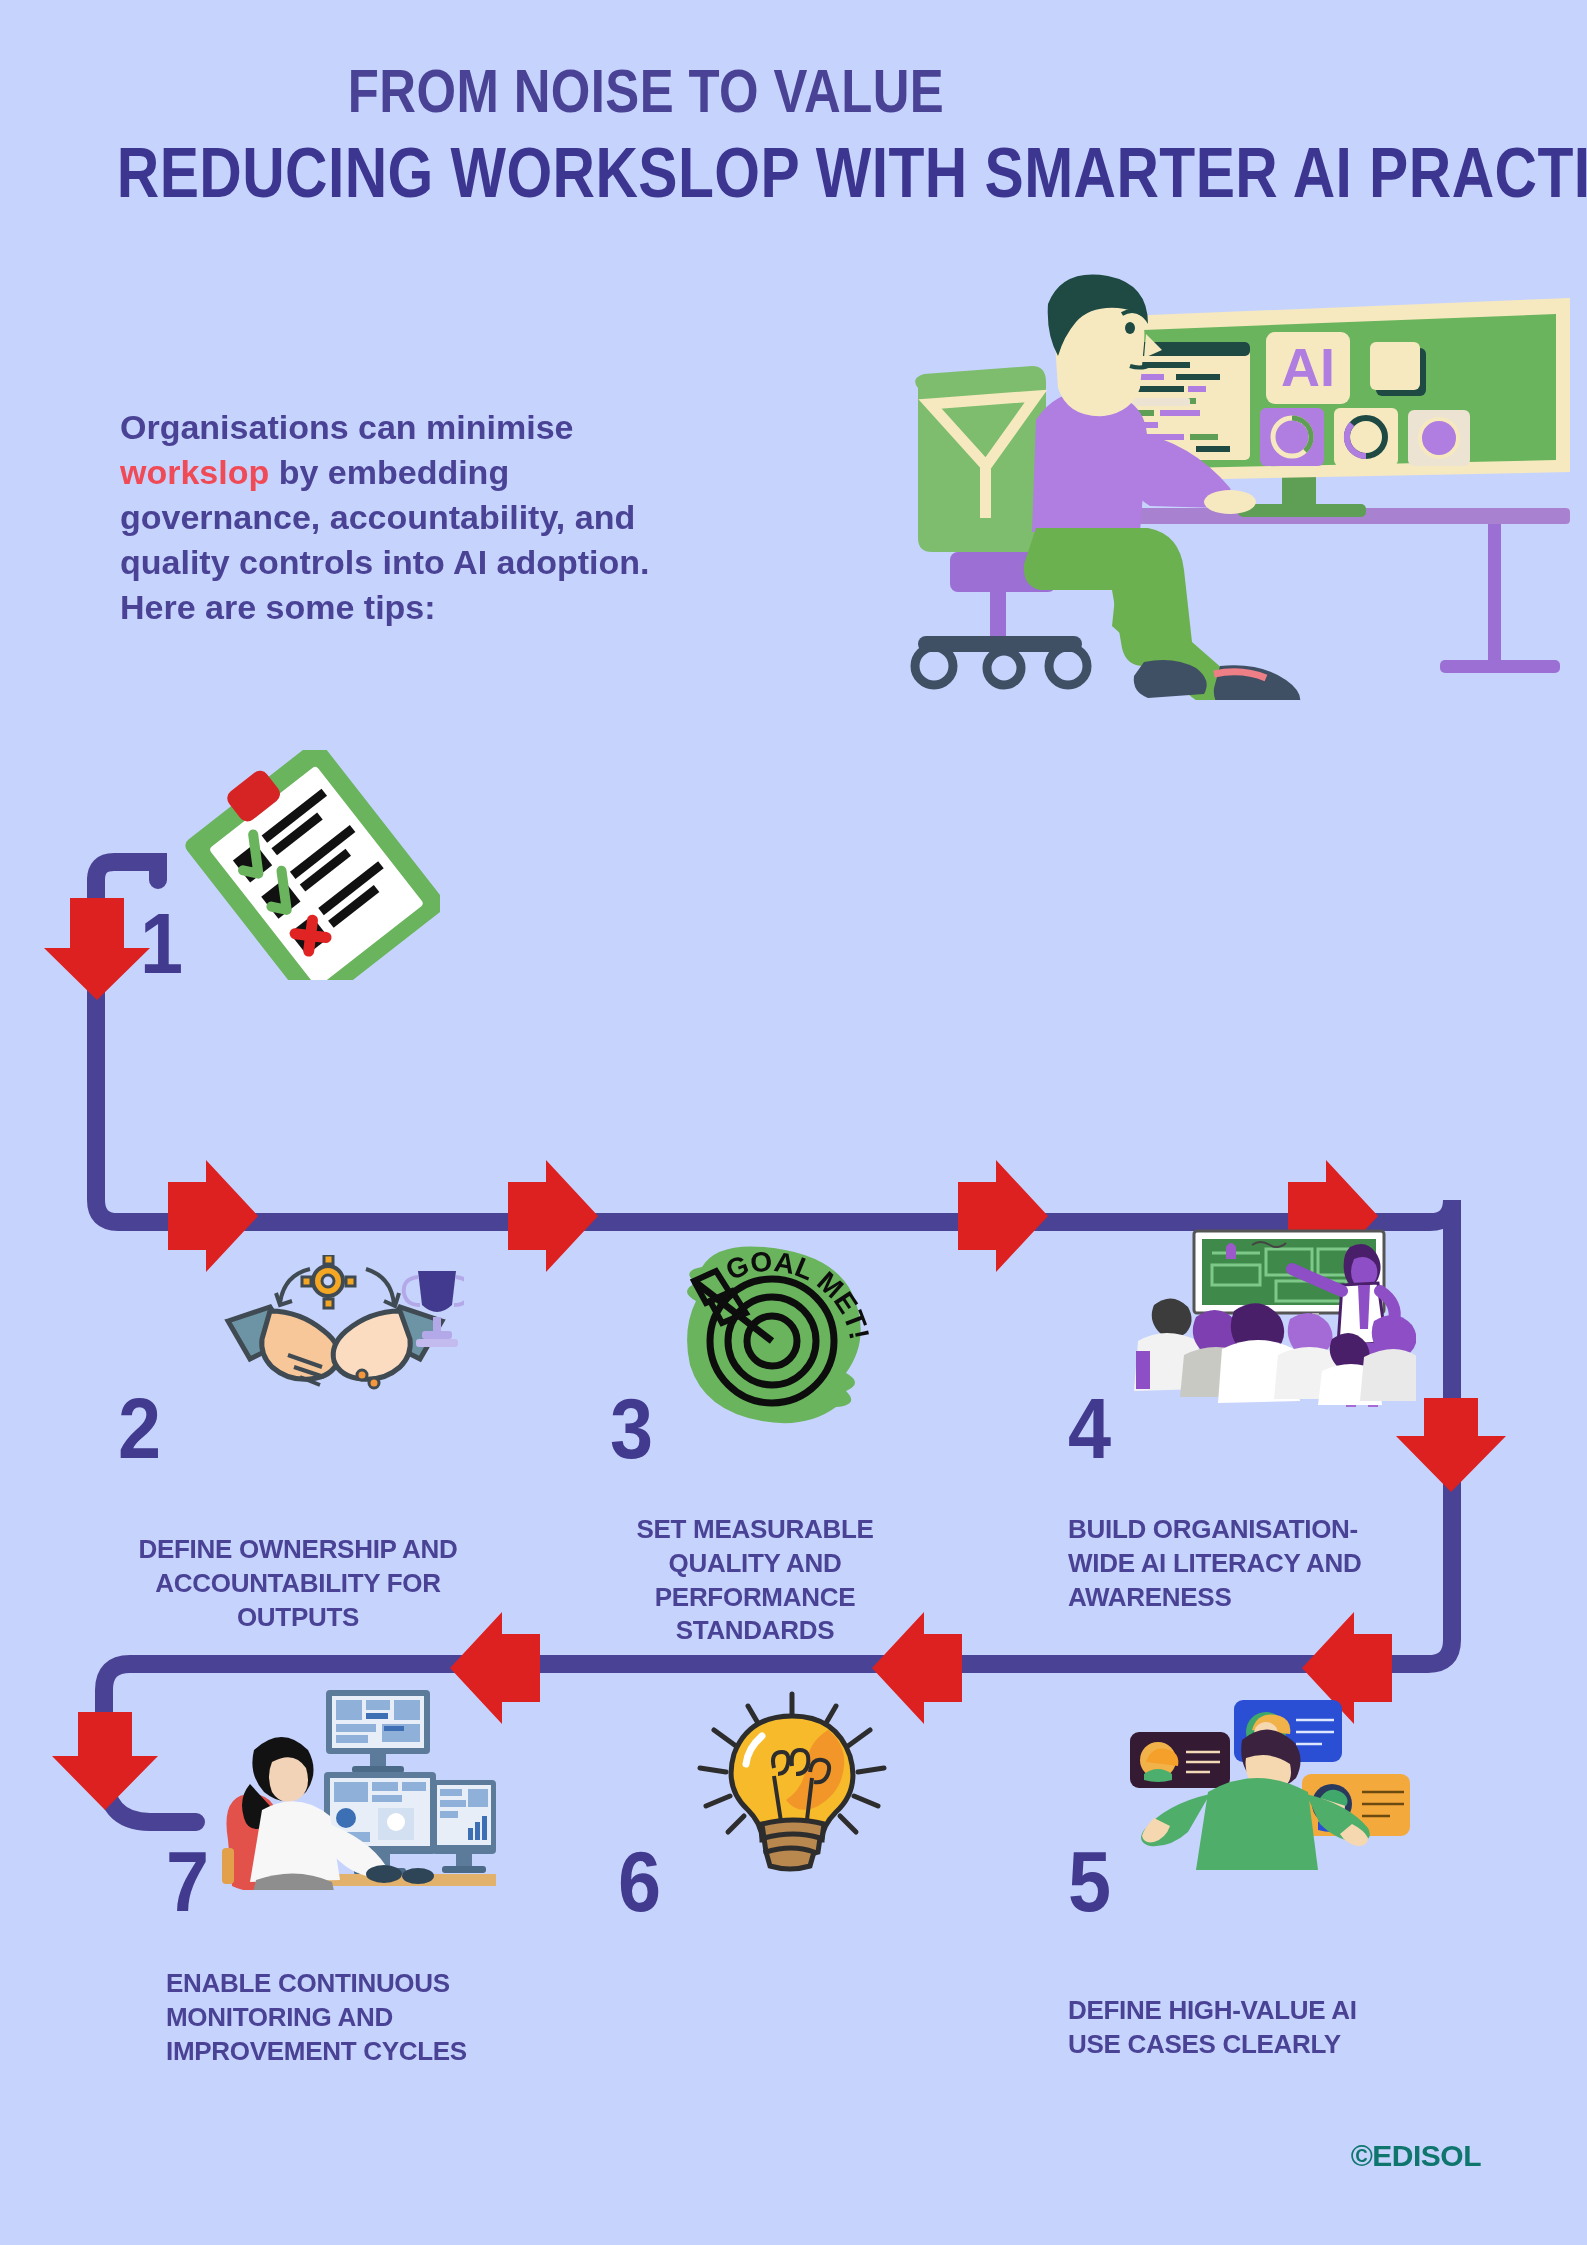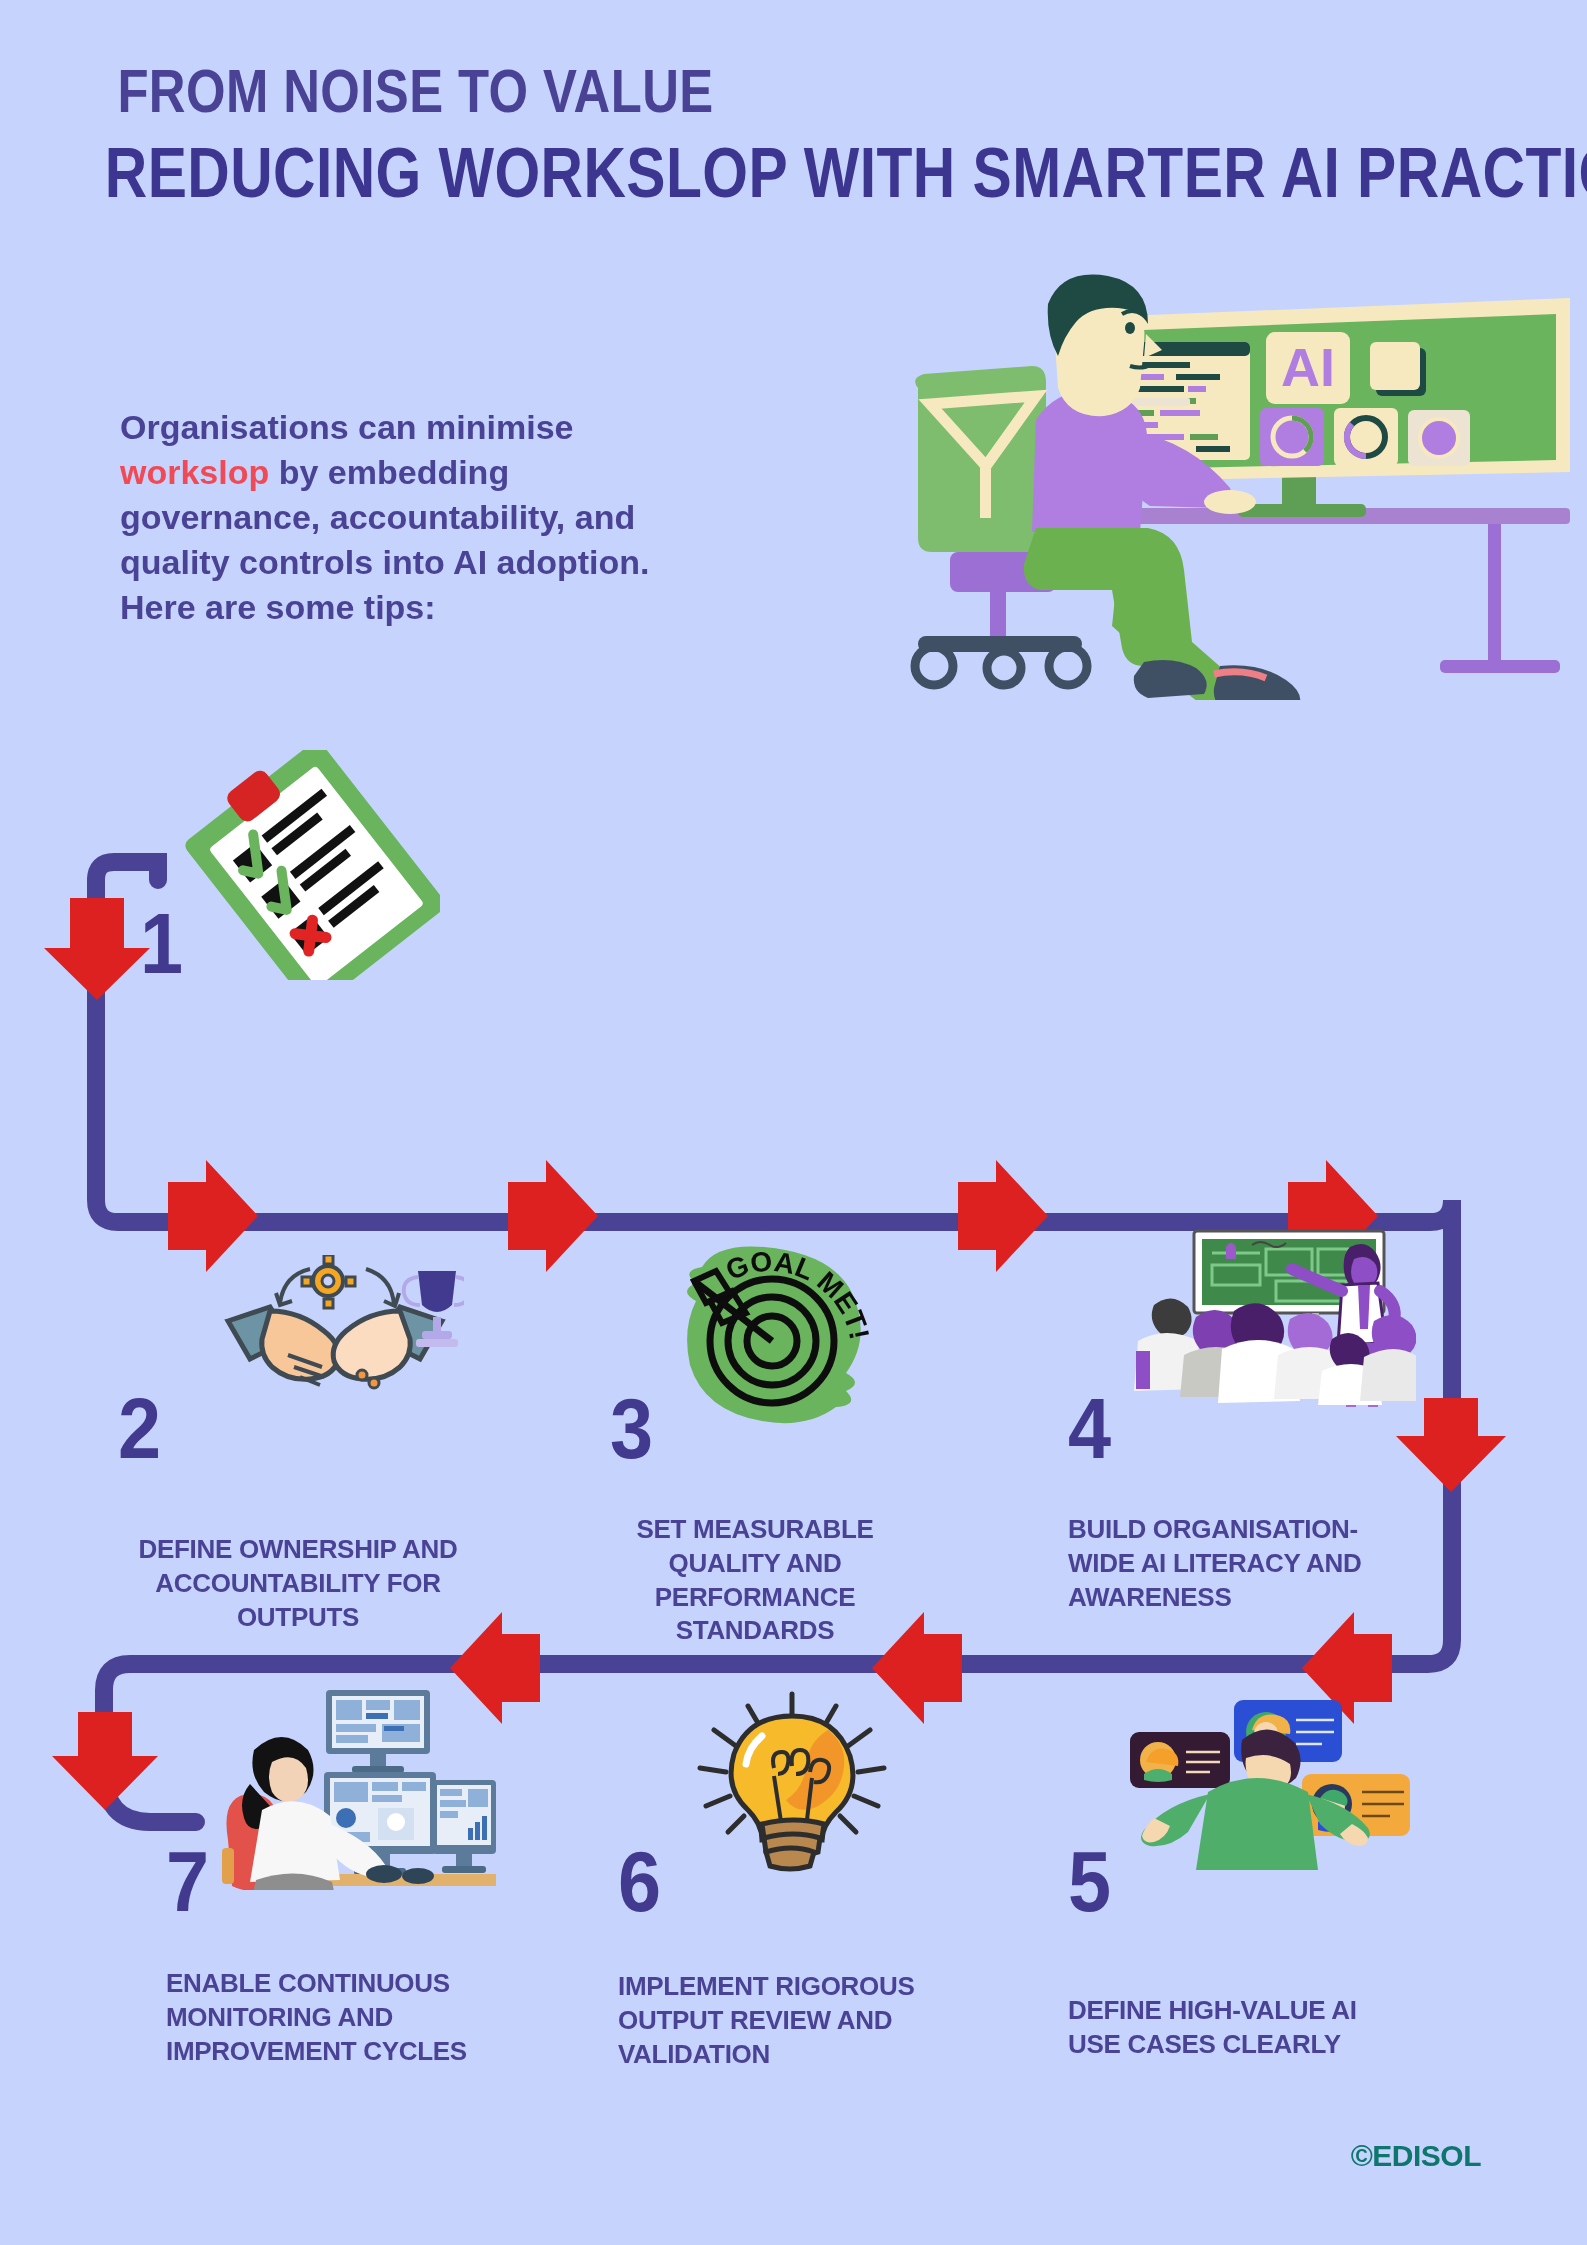--- a/index.html
+++ b/index.html
@@ -7,21 +7,21 @@
   body {
     width: 1587px;
     height: 2245px;
     background: #c6d3fd;
     font-family: "Liberation Sans", sans-serif;
     overflow: hidden;
     position: relative;
   }
 
   
-  .title-block { position: absolute; top: 58px; left: 4px; width: 1260px; }
+  .title-block { position: absolute; top: 58px; left: 16px; width: 1260px; text-align: center; }
 
   .title-main {
     font-family: "Liberation Sans Narrow", "Liberation Sans", sans-serif;
     font-size: 62px;
     font-weight: bold;
     color: #4a4395;
     letter-spacing: 0.5px;
     transform: scaleX(0.82);
     transform-origin: center center;
     line-height: 1.05;
@@ -476,21 +476,20 @@
       </g>
 
       <g fill="#b8884f" stroke="#2d2d2d" stroke-width="5">
         <path d="M92 136 q32 -8 62 0 l-2 14 q-30 8 -58 0 Z"></path>
         <path d="M94 150 q30 -8 56 0 l-2 14 q-26 8 -52 0 Z"></path>
         <path d="M96 164 q26 -8 48 0 l-4 14 q-20 6 -40 0 Z"></path>
       </g>
     </svg>
   </div>
   <div class="step-num">6</div>
-  <div class="step-label" style="margin-top:46px; width:300px;">IMPLEMENT RIGOROUS OUTPUT REVIEW AND VALIDATION</div>
 </div>
 
 <div class="step" style="left:166px; top:1838px; width:350px;">
   <div class="step-icon" style="left:40px; top:-148px;">
     <svg width="290" height="200" viewBox="0 0 290 200">
 
       <rect x="120" y="0" width="104" height="64" rx="4" fill="#5c7a99"></rect>
       <rect x="126" y="6" width="92" height="52" fill="#e8eef7"></rect>
       <g fill="#8fb0d8">
         <rect x="130" y="10" width="26" height="20"></rect>

